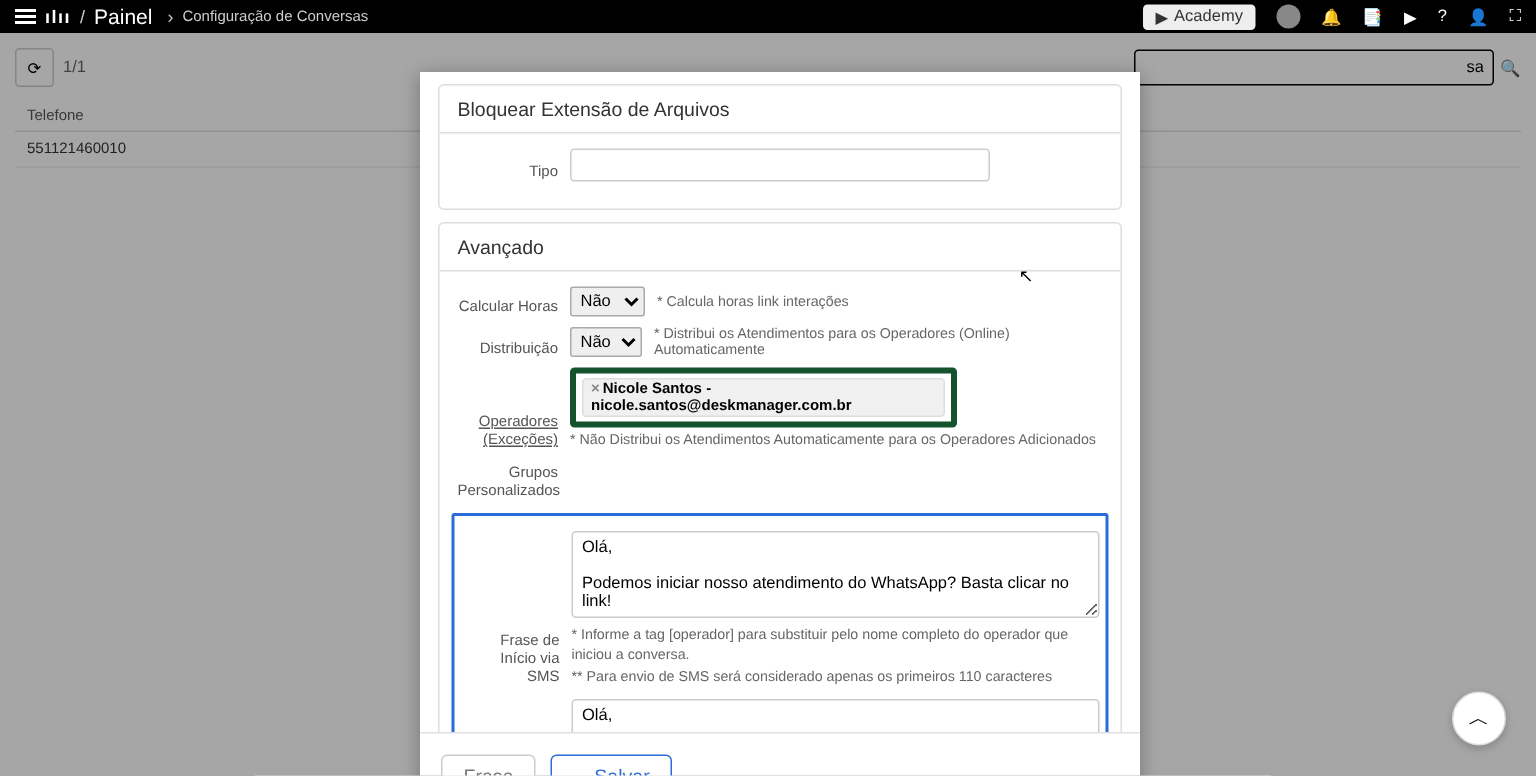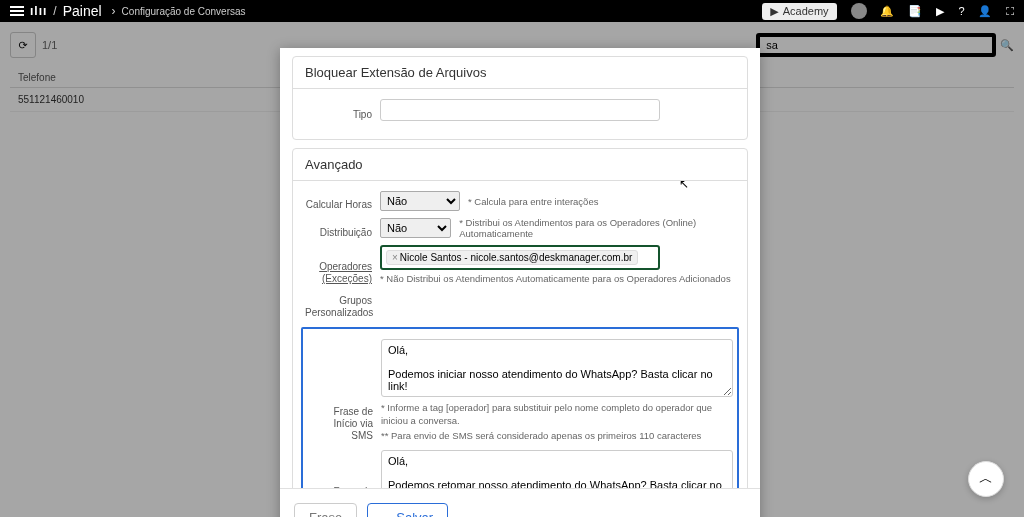--- a/index.html
+++ b/index.html
@@ -21,40 +21,40 @@
 
 
 .overlay { position: absolute; top: 22px; left: 0; right: 0; bottom: 0; background: rgba(0,0,0,0.35); }
 
 
 .bg-content { position: absolute; top: 22px; left: 0; right: 0; bottom: 0; padding: 10px; }
 .toolbar-bg { display: flex; align-items: center; gap: 6px; margin-bottom: 10px; }
 .refresh-btn { width: 26px; height: 26px; border: 1px solid #ccc; border-radius: 3px; display: flex; align-items: center; justify-content: center; background: #fff; }
 .pager { font-size: 11px; color: #666; }
 .search-bg { margin-left: auto; display: flex; align-items: center; gap: 4px; }
-.search-bg input { width: 240px; height: 24px; border: 4px solid #000000; border-radius: 3px; padding: 0 6px; font-size: 11px; }
+.search-bg input { width: 240px; height: 24px; border: 1px solid #000000; border-radius: 3px; padding: 0 6px; font-size: 11px; text-align: right; }
 .th-bg { font-size: 10px; color: #555; border-bottom: 1px solid #ddd; padding: 4px 8px; }
 .row-bg { font-size: 10px; color: #333; padding: 6px 8px; border-bottom: 1px solid #f0f0f0; }
 
 
 .modal { position: absolute; left: 280px; top: 0; width: 480px; background: #fff; box-shadow: 0 2px 12px rgba(0,0,0,0.3); display: flex; flex-direction: column; margin-top: 48px; }
 .modal-body { padding: 0 12px; max-height: 440px; overflow: hidden; }
 .section { border: 1px solid #ddd; border-radius: 4px; margin: 8px 0; }
 .section-header { padding: 8px 12px; border-bottom: 1px solid #ddd; font-size: 13px; color: #333; }
 .section-body { padding: 10px 12px 12px; }
 .form-row { display: flex; align-items: flex-end; margin-bottom: 6px; }
 .form-label { width: 75px; text-align: right; font-size: 10px; color: #555; padding: 4px 8px 0 0; line-height: 1.2; }
 .form-field { flex: 1; }
 .form-field input[type=text], .form-field textarea { width: 280px; border: 1px solid #ccc; border-radius: 3px; padding: 4px 6px; font-size: 11px; font-family: inherit; }
 .form-field textarea { width: 352px; resize: both; }
-.form-field select { width: 80px; border: 1px solid #aaa; border-radius: 2px; padding: 2px; font-size: 11px; }
+.form-field select { width: 50px; border: 1px solid #aaa; border-radius: 2px; padding: 2px; font-size: 11px; }
 .helper { font-size: 9.5px; color: #666; margin-top: 3px; line-height: 1.3; }
 .tag { display: inline-block; background: #f0f0f0; border: 1px solid #ddd; border-radius: 3px; padding: 1px 5px; font-size: 10px; }
 .tag .x { color: #888; margin-right: 2px; }
-.tag-input-wrap { width: 280px; border: 2px solid #14532d; border-radius: 3px; padding: 3px 4px; }
+.tag-input-wrap { width: 258px; border: 4px solid #14532d; border-radius: 3px; padding: 3px 4px; font-weight: bold; }
 .link-label { text-decoration: underline; cursor: pointer; }
 .inline-helper { font-size: 9.5px; color: #666; margin-left: 8px; }
 .highlight-box { border: 2px solid #2a6dd8; border-radius: 2px; padding: 10px 4px; margin: 8px -4px; }
 
 .modal-footer { border-top: 1px solid #e0e0e0; padding: 14px; display: flex; gap: 10px; }
 .btn { padding: 6px 14px; border-radius: 4px; font-size: 13px; cursor: pointer; }
 .btn-close { background: #fff; border: 1px solid #ccc; color: #777; }
 .btn-save { background: #fff; border: 1px solid #2a6dd8; color: #2a6dd8; padding-left: 28px; }
 
 .cursor-arrow { position: absolute; left: 679px; top: 177px; font-size: 12px; color: #000; pointer-events: none; }
@@ -122,21 +122,21 @@
     </div>
 
     <div class="section">
       <div class="section-header">Avançado</div>
       <div class="section-body">
 
         <div class="form-row">
           <div class="form-label">Calcular Horas</div>
           <div class="form-field" style="display:flex;align-items:center;">
             <select><option>Não</option></select>
-            <span class="inline-helper">* Calcula para entre interações</span>
+            <span class="inline-helper">* Calcula horas link interações</span>
           </div>
         </div>
 
         <div class="form-row">
           <div class="form-label">Distribuição</div>
           <div class="form-field" style="display:flex;align-items:center;">
             <select><option>Não</option></select>
             <span class="inline-helper">* Distribui os Atendimentos para os Operadores (Online) Automaticamente</span>
           </div>
         </div>

